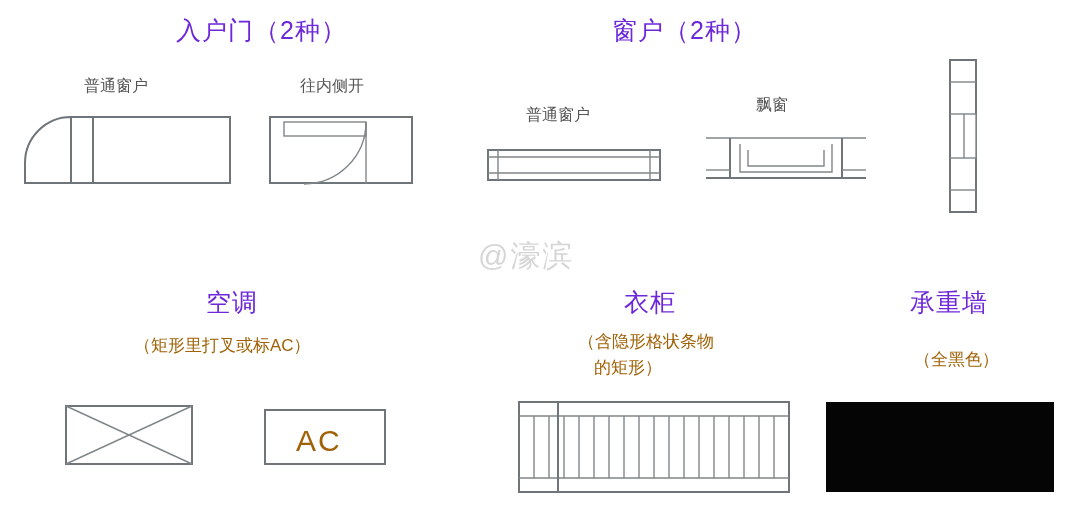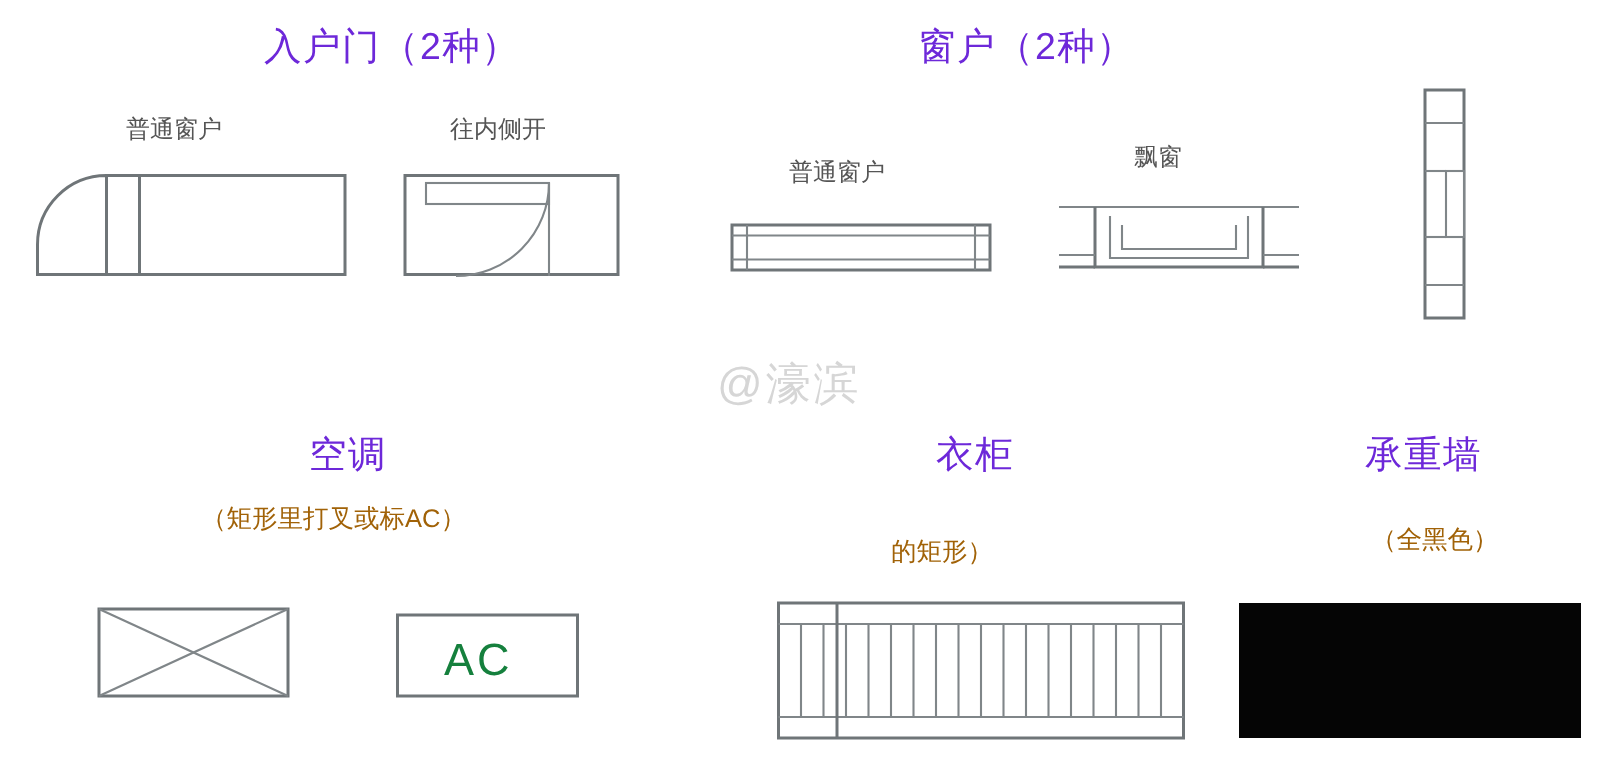--- a/index.html
+++ b/index.html
@@ -129,24 +129,25 @@
 
   <svg class="abs" style="left:62px; top:400px;" width="138" height="74" viewBox="0 0 138 74">
     <rect x="4" y="6" width="126" height="58" class="stroke fill-white"></rect>
     <line x1="4" y1="6" x2="130" y2="64" class="stroke-thin"></line>
     <line x1="130" y1="6" x2="4" y2="64" class="stroke-thin"></line>
   </svg>
 
   <svg class="abs" style="left:262px; top:406px;" width="126" height="62" viewBox="0 0 126 62">
     <rect x="3" y="4" width="120" height="54" class="stroke fill-white"></rect>
   </svg>
-  <div class="abs" style="left:296px; top:424px; font-size:30px; color:#15803d; letter-spacing:2px;">AC</div>
+  <div class="abs" style="left:296px; top:424px; font-size:30px; color:#a16207; letter-spacing:2px;">AC</div>
 
   <div class="abs title" style="left:624px; top:286px;">衣柜</div>
 
+  <div class="abs note" style="left:578px; top:330px;">（含隐形格状条物</div>
   <div class="abs note" style="left:594px; top:356px;">的矩形）</div>
 
   <svg class="abs" style="left:516px; top:398px;" width="276" height="98" viewBox="0 0 276 98">
     <rect x="3" y="4" width="270" height="90" class="stroke fill-white"></rect>
     <line x1="3" y1="18" x2="273" y2="18" class="stroke-thin"></line>
     <line x1="3" y1="80" x2="273" y2="80" class="stroke-thin"></line>
     <g class="stroke-thin">
       <line x1="18" y1="18" x2="18" y2="80"></line>
       <line x1="33" y1="18" x2="33" y2="80"></line>
       <line x1="48" y1="18" x2="48" y2="80"></line>

